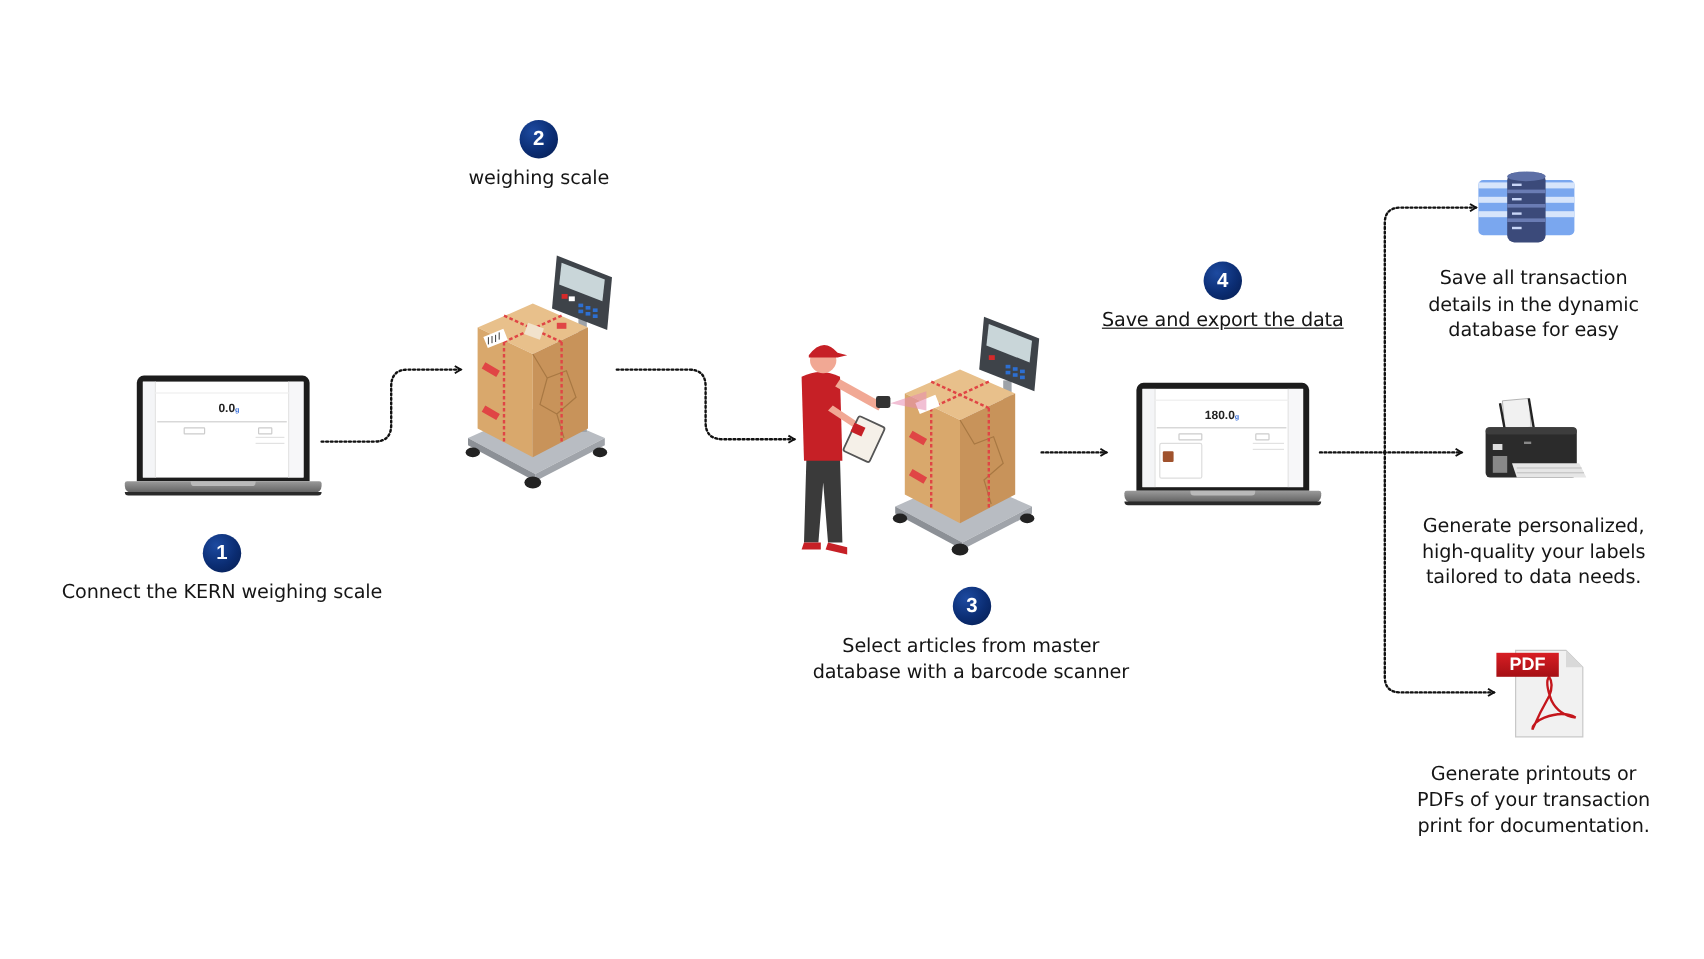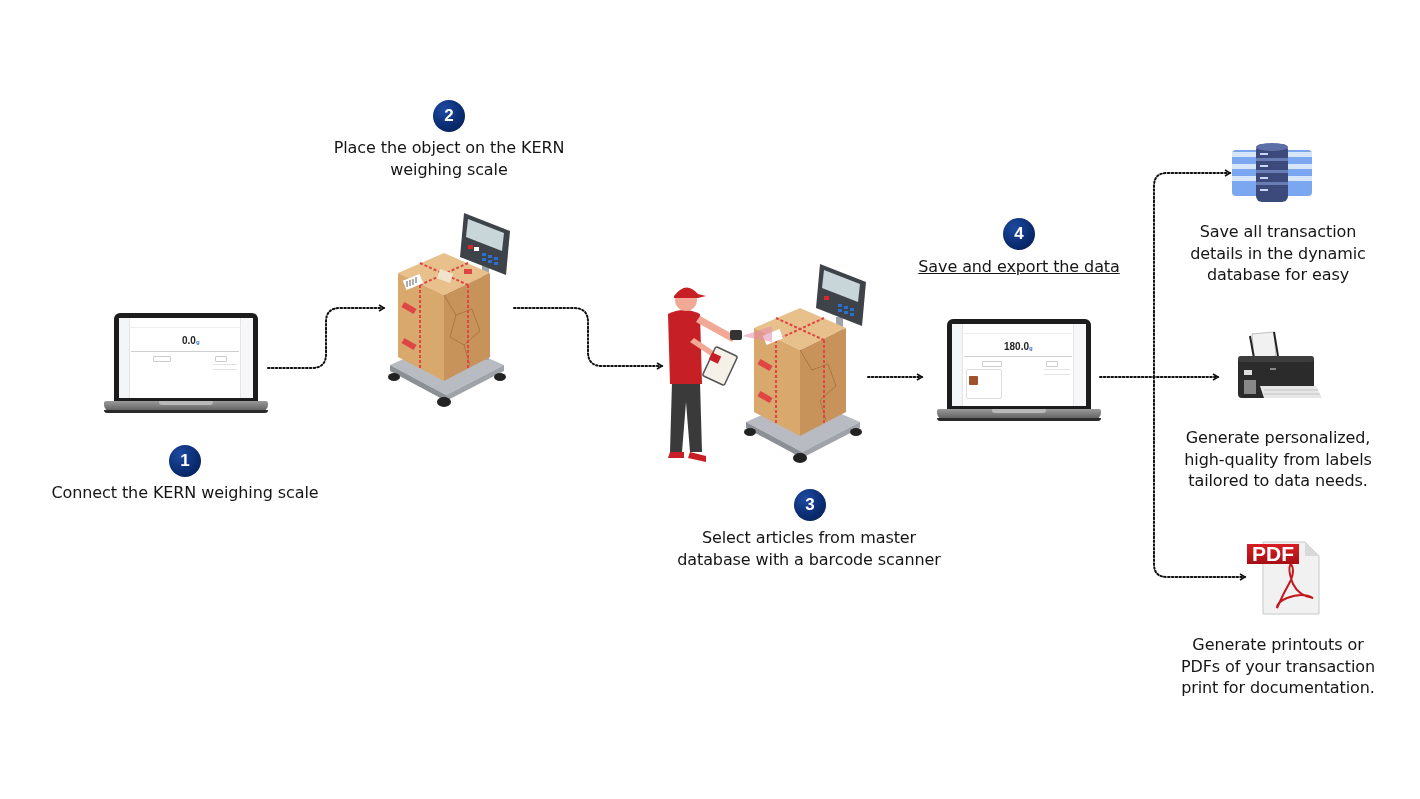--- a/index.html
+++ b/index.html
@@ -61,21 +61,20 @@
   </div>
   <div class="lp-base" style="left:0;top:88px;width:164px;height:10px;"></div>
   <div class="lp-notch" style="left:55px;top:88px;width:54px;height:4px;"></div>
   <div class="abs" style="left:0;top:97px;width:164px;height:3px;background:#2a2a2a;border-radius:0 0 4px 4px;"></div>
 </div>
 <div class="badge" style="left:169px;top:445px;">1</div>
 <div class="caption" style="left:30px;top:482px;width:310px;">Connect the KERN weighing scale</div>
 
 <div class="badge" style="left:433px;top:100px;">2</div>
 <div class="caption" style="left:300px;top:137px;width:298px;">
-  <div>Place the object on the KERN</div>
   <div>weighing scale</div>
 </div>
 <svg class="abs" style="left:384px;top:205px;" width="134" height="205" viewBox="0 0 134 205">
 
   <polygon points="6,160 62,135 120,160 62,190" fill="#b8bcc2"></polygon>
   <polygon points="6,160 62,190 62,196 6,166" fill="#8c9096"></polygon>
   <polygon points="120,160 62,190 62,196 120,166" fill="#a0a4aa"></polygon>
   <ellipse cx="10" cy="172" rx="6" ry="4" fill="#222"></ellipse>
   <ellipse cx="116" cy="172" rx="6" ry="4" fill="#222"></ellipse>
   <ellipse cx="60" cy="197" rx="7" ry="5" fill="#222"></ellipse>
@@ -242,29 +241,29 @@
   <rect x="8" y="50" width="12" height="14" fill="#888"></rect>
   <rect x="34" y="38" width="6" height="2" fill="#888"></rect>
   <polygon points="24,56 80,56 86,68 28,68" fill="#e6e6e6"></polygon>
   <g stroke="#bbb" stroke-width="0.8">
       <line x1="28" y1="60" x2="82" y2="60"></line>
       <line x1="28" y1="64" x2="84" y2="64"></line>
     </g>
 </svg>
 <div class="caption" style="left:1160px;top:427px;width:236px;">
   <div>Generate personalized,</div>
-  <div>high-quality from labels</div>
+  <div>high-quality your labels</div>
   <div>tailored to data needs.</div>
 </div>
 
 <div class="abs" style="left:1247px;top:540px;width:74px;height:76px;">
   <svg width="74" height="76" viewBox="0 0 74 76" style="position:absolute;left:0;top:0;">
     <path d="M16,2 L58,2 L72,16 L72,74 L16,74 Z" fill="#f1f1f1" stroke="#c8c8c8" stroke-width="1"></path>
     <path d="M58,2 L58,16 L72,16 Z" fill="#d9d9d9"></path>
     <path d="M30,68 Q36,54 44,40 Q48,30 44,24 Q40,28 46,44 Q52,56 66,58 Q56,52 40,58 Q30,62 30,68 Z" fill="none" stroke="#c4161c" stroke-width="2"></path>
   </svg>
-  <div class="abs" style="left:0;top:4px;width:52px;height:20px;background:linear-gradient(#d81e24,#a50f14);color:#fff;font-family:'Liberation Sans',sans-serif;font-weight:bold;font-size:21px;line-height:20px;text-align:center;">PDF</div>
+  <div class="abs" style="left:0;top:4px;width:52px;height:20px;background:linear-gradient(#d81e24,#a50f14);color:#fff;font-family:'Liberation Sans',sans-serif;font-weight:bold;font-size:15px;line-height:20px;text-align:center;">PDF</div>
 </div>
 <div class="caption" style="left:1160px;top:634px;width:236px;">
   <div>Generate printouts or</div>
   <div>PDFs of your transaction</div>
   <div>print for documentation.</div>
 </div>
 
 </body></html>

